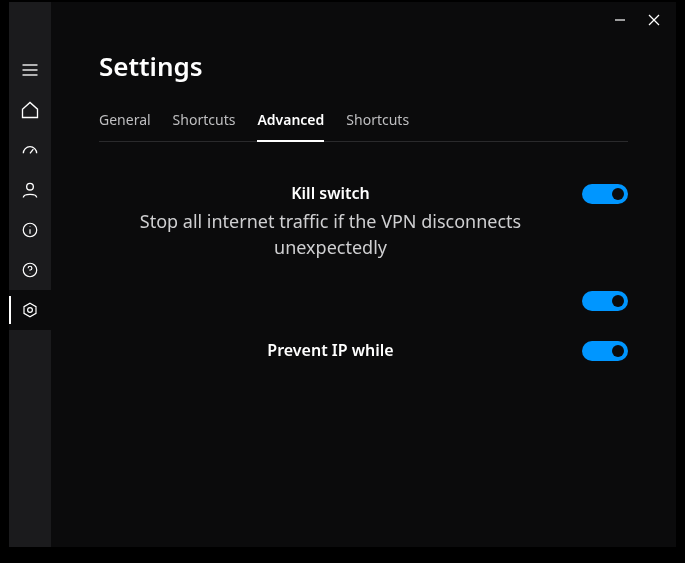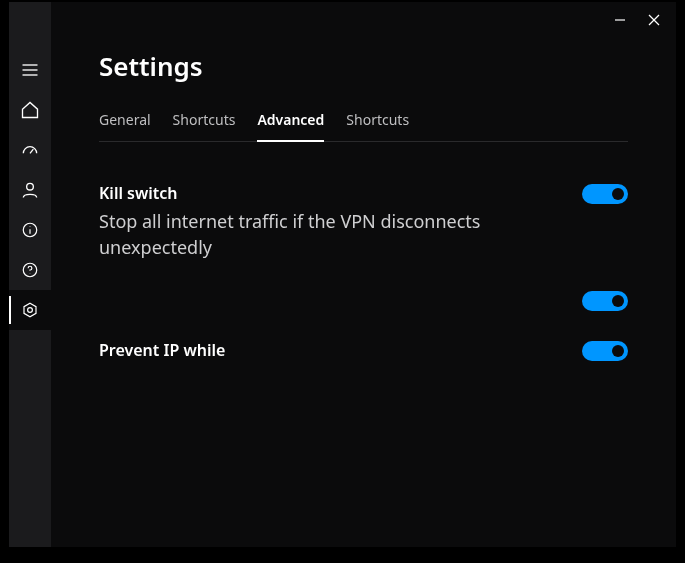--- a/index.html
+++ b/index.html
@@ -137,20 +137,21 @@
     }
     .option {
       display: flex;
       justify-content: space-between;
       align-items: flex-start;
       margin-bottom: 28px;
     }
     .option-text {
       flex: 1;
       padding-right: 20px;
+      text-align: center;
     }
     .option-title {
       color: #fff;
       font-size: 16px;
       font-weight: 600;
       line-height: 1.4;
       margin-bottom: 4px;
     }
     .option-desc {
       color: #cfcfd1;

